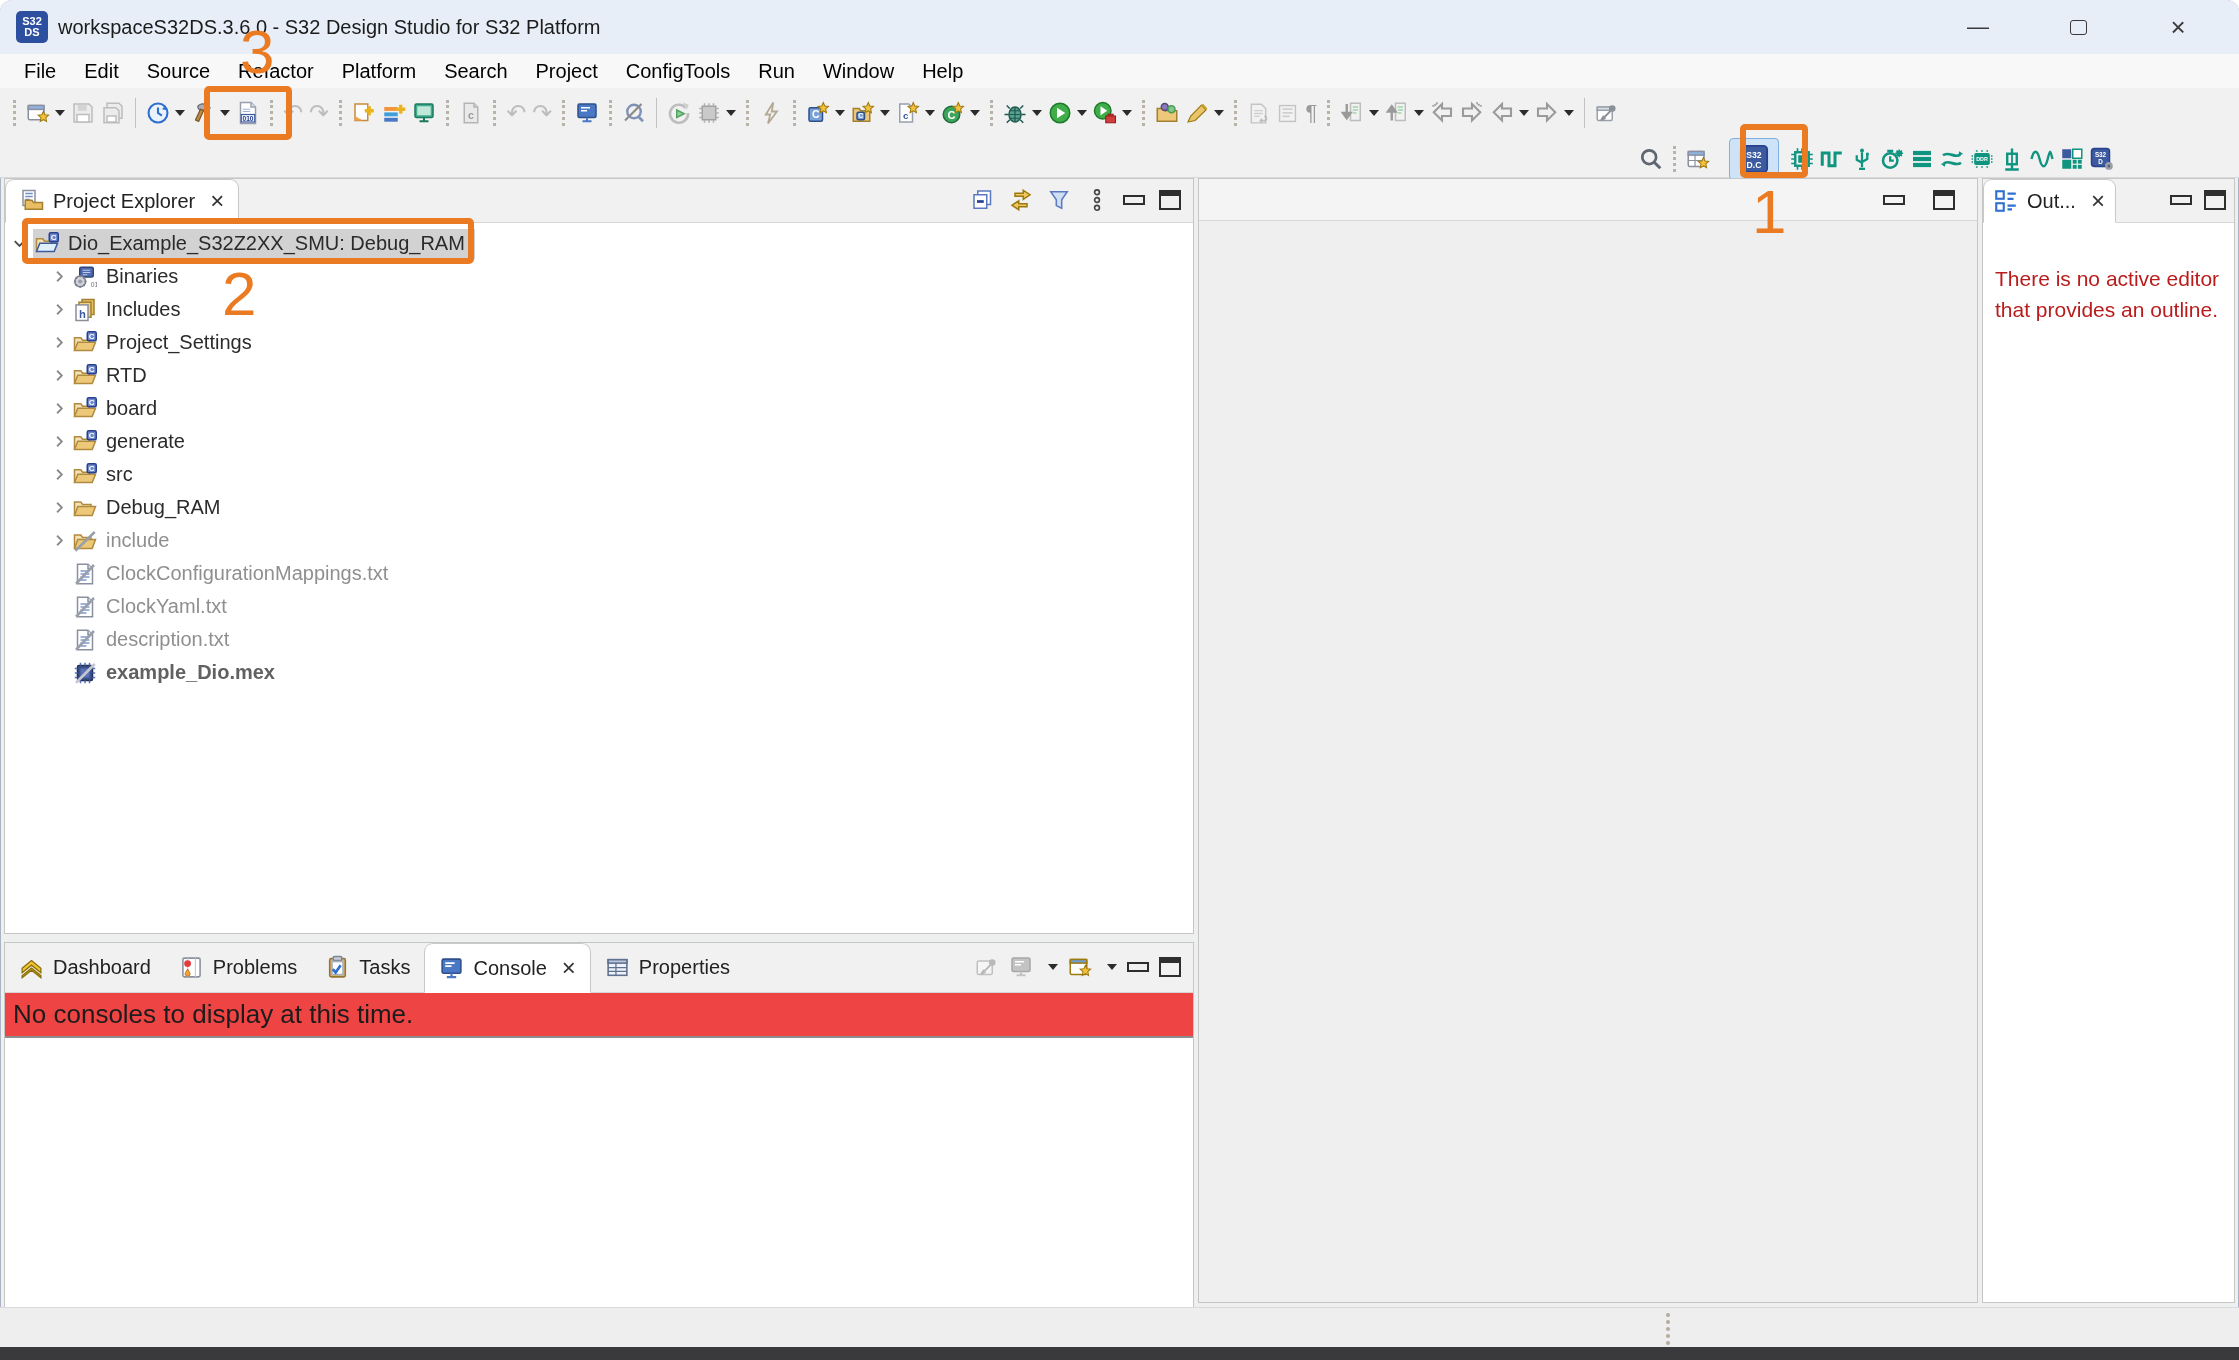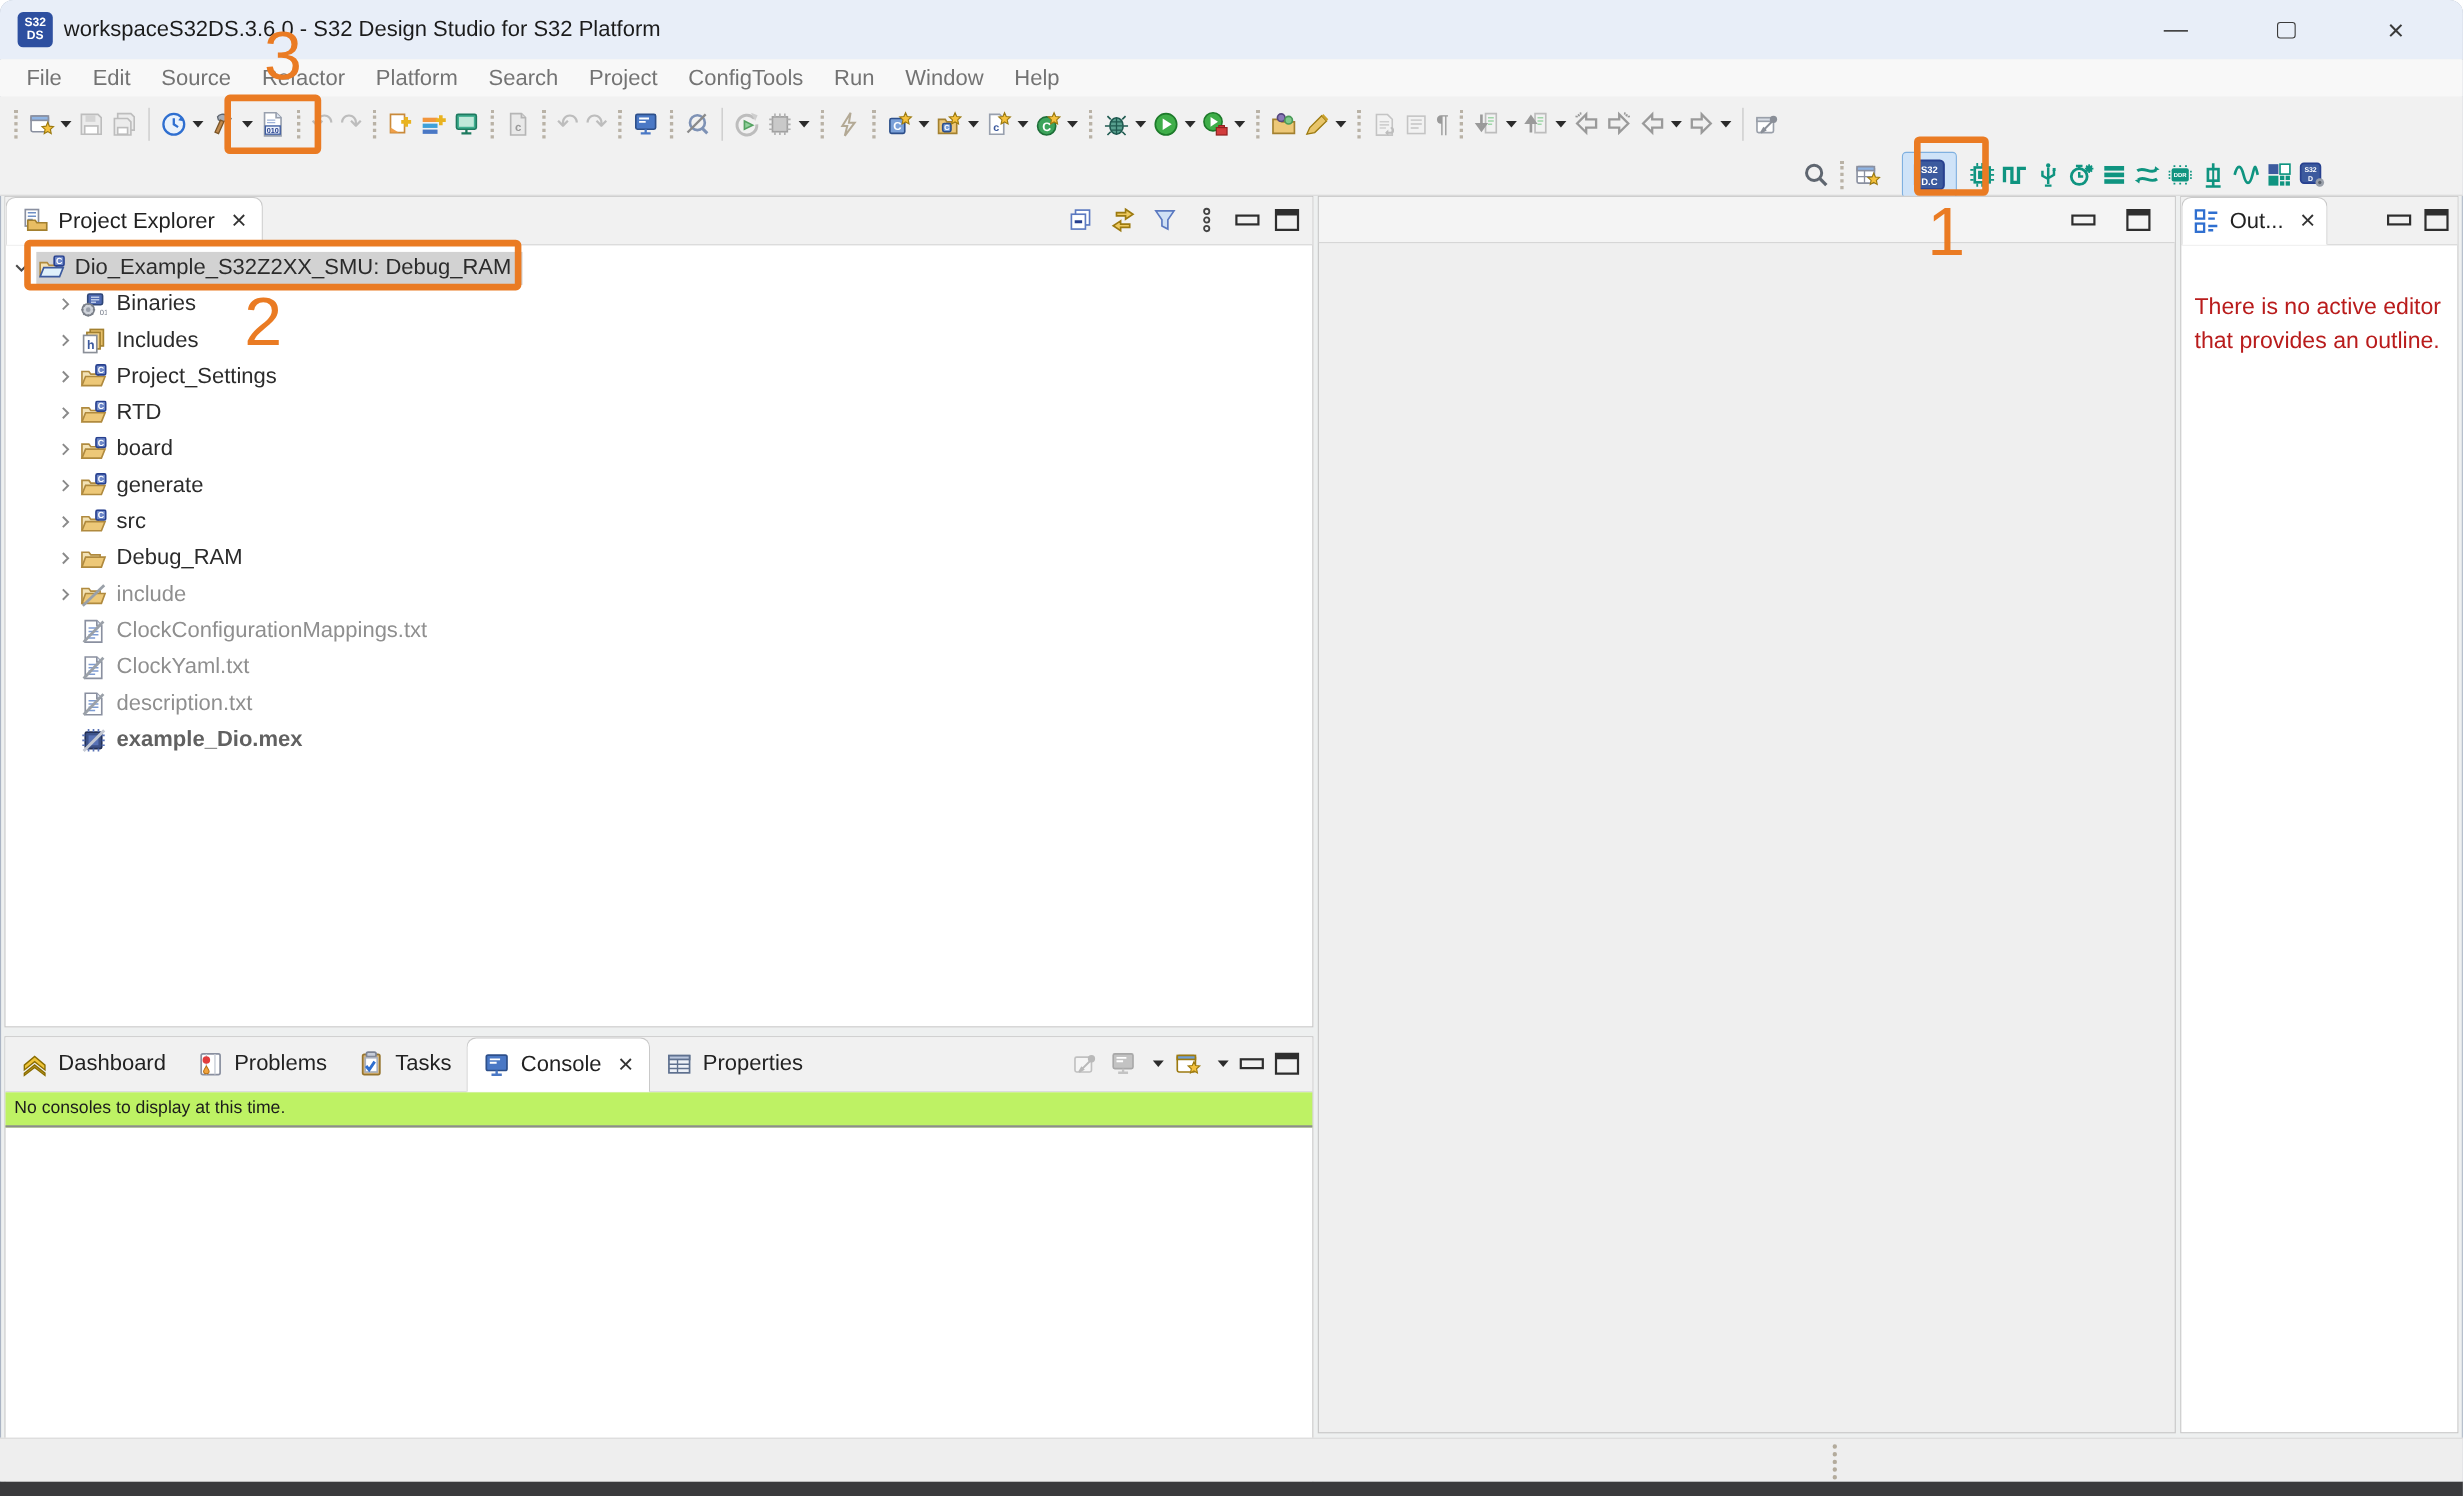--- a/index.html
+++ b/index.html
@@ -12,21 +12,21 @@
   
   .titlebar{position:absolute;left:0;top:0;width:100%;height:54px;background:#e8eef8;display:flex;align-items:center;padding:0 10px;}
   .appicon{width:32px;height:32px;border-radius:5px;background:#2d4fa0;color:#fff;display:flex;flex-direction:column;align-items:center;justify-content:center;font-size:11px;font-weight:bold;line-height:11px;margin:0 10px 0 6px;}
   .title{font-size:20px;color:#1b1b1b;}
   .wincontrols{margin-left:auto;display:flex;align-items:center;gap:54px;padding-right:28px;color:#3a3a3a;}
   .wc{width:46px;height:40px;display:flex;align-items:center;justify-content:center;font-size:26px;}
   .wc .maxbox{width:17px;height:15px;border:1.6px solid #3a3a3a;border-radius:3px;}
   .wc.minim{font-size:22px;}
   
   .menubar{position:absolute;left:0;top:54px;width:100%;height:34px;background:#f8f8f8;display:flex;align-items:center;padding-left:10px;}
-  .menu-item{font-size:20px;color:#737373;padding:0 14px;height:100%;display:flex;align-items:center;}
+  .menu-item{font-size:20px;color:#000000;padding:0 14px;height:100%;display:flex;align-items:center;}
   
   .toolbar{position:absolute;left:0;top:88px;width:100%;height:90px;background:var(--bar);border-bottom:1px solid #d9d9d9;}
   .row1{position:absolute;left:0;top:0;width:100%;height:50px;display:flex;align-items:center;padding-left:6px;}
   .row2{position:absolute;left:1636px;top:52px;height:38px;display:flex;align-items:center;}
   .tbtn{height:40px;display:flex;align-items:center;justify-content:center;padding:0 3px;border-radius:4px;flex:0 0 auto;}
   .tbtn svg{width:24px;height:24px;}
   .sm svg{width:23px;height:23px;}
   .caret{width:0;height:0;border-left:5px solid transparent;border-right:5px solid transparent;border-top:6px solid #2b2b2b;margin-left:5px;}
   .sepv{width:0;height:30px;border-left:1px solid #c2c2c2;margin:0 7px;flex:0 0 auto;}
   .sepd{width:0;height:26px;border-left:3px dotted #b9b2a6;margin:0 7px;flex:0 0 auto;}
@@ -49,21 +49,21 @@
   .trow{height:33px;display:flex;align-items:center;}
   .chev{width:28px;height:24px;display:flex;align-items:center;justify-content:center;flex:0 0 auto;}
   .chev svg{width:19px;height:19px;}
   .ticon{width:26px;height:24px;margin-right:7px;display:flex;align-items:center;flex:0 0 auto;}
   .ticon svg{width:24px;height:24px;}
   .indent{padding-left:40px;}
   .gray{color:#8f8f8f;}
   .dark{color:#616161;font-weight:bold;}
   .selbg{display:flex;align-items:center;background:#d2d2d2;padding:3px 10px 3px 2px;}
   
-  .consmsg{font-size:16px;color:#1c1c1c;padding:6px 0 6px 8px;border-bottom:2px solid #8c8c8c;background:#bef264;}
+  .consmsg{font-size:26px;color:#1c1c1c;padding:6px 0 6px 8px;border-bottom:2px solid #8c8c8c;background:#ef4444;}
   
   .outmsg{font-size:21px;color:#b91c1c;padding:40px 14px 0 12px;line-height:31px;}
   
   .editor{position:absolute;background:#efefef;border:1px solid var(--bd);}
   .edstrip{height:42px;background:#f4f4f4;border-bottom:1px solid #d6d6d6;display:flex;align-items:center;justify-content:flex-end;gap:28px;padding-right:22px;}
   
   .statusbar{position:absolute;left:0;top:1307px;width:100%;height:40px;background:#eeeeee;border-top:1px solid #dadada;}
   .darkstrip{position:absolute;left:0;top:1347px;width:100%;height:13px;background:#3a3a3c;}
   .dots-v{position:absolute;left:1666px;top:1313px;height:32px;border-left:4px dotted #b3ab9c;}
   

